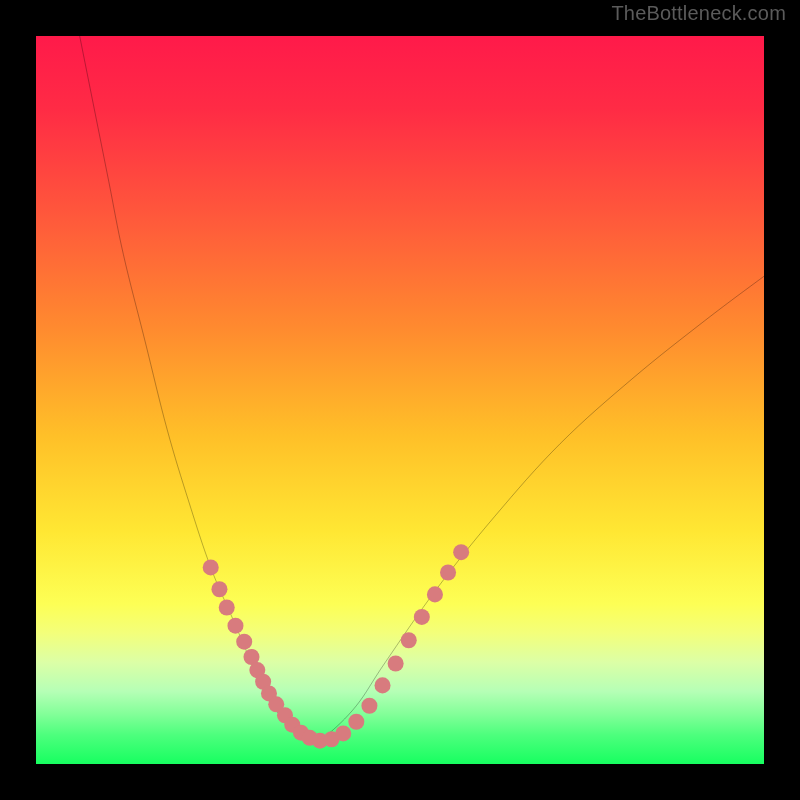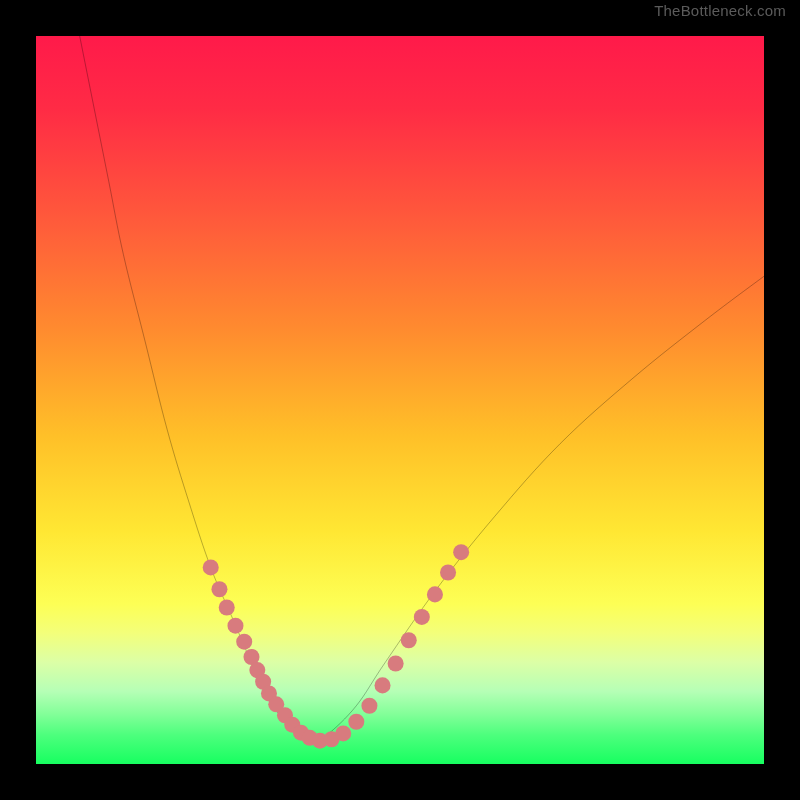--- a/index.html
+++ b/index.html
@@ -33,21 +33,21 @@
     position: absolute;
     inset: 0;
     width: 100%;
     height: 100%;
   }
   .watermark {
     position: absolute;
     top: 2px;
     right: 14px;
     color: #5b5b5b;
-    font-size: 15px;
+    font-size: 20px;
     font-weight: 500;
     letter-spacing: 0.2px;
   }
   .dot {
     fill: #d87b7e;
     stroke: none;
   }
 </style>
 </head>
 <body>

